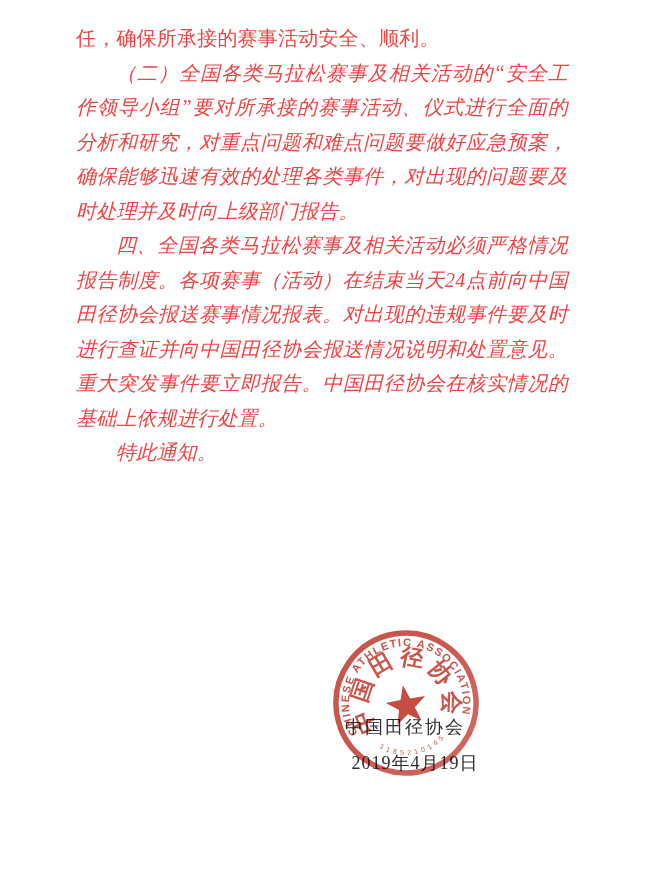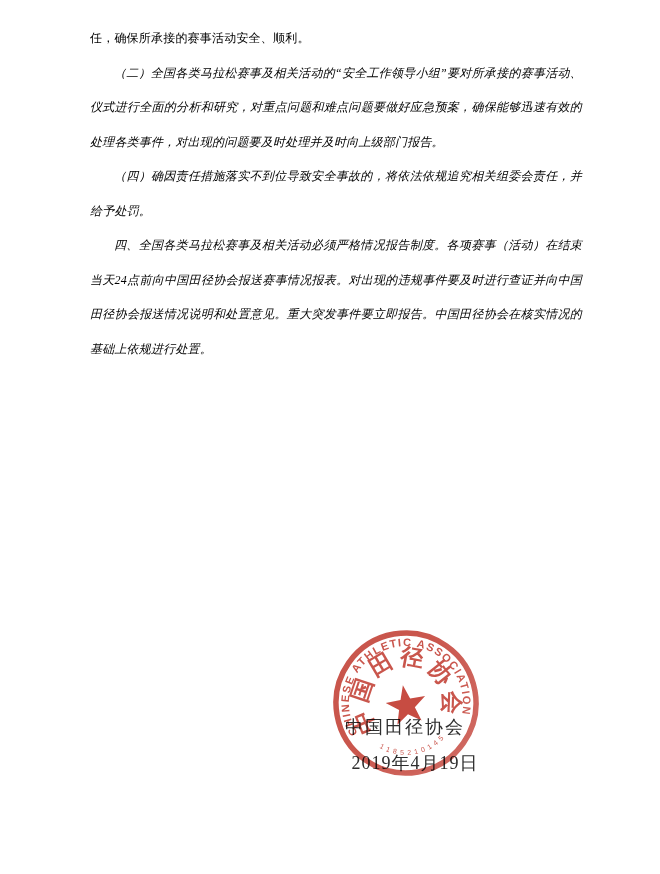--- a/index.html
+++ b/index.html
@@ -6,25 +6,25 @@
   .page {
     position: relative;
     width: 660px;
     height: 874px;
     background: #ffffff;
     overflow: hidden;
     font-family: "Liberation Serif", "DejaVu Serif", serif;
   }
   .doc-body {
     position: absolute;
-    left: 90px;
+    left: 76px;
     top: 21px;
     width: 492px;
-    color: #000000;
-    font-size: 12px;
+    color: #ef4444;
+    font-size: 20px;
     line-height: 34.5px;
     letter-spacing: 0.2px;
   }
   .doc-body p {
     margin: 0;
     text-align: justify;
     text-justify: inter-character;
     word-break: break-all;
   }
   .doc-body p.indent { text-indent: 2em; font-style: italic; }
@@ -81,22 +81,22 @@
   }
 </style>
 </head>
 <body>
 
 <div class="page">
 
   <div class="doc-body">
     <p>任，确保所承接的赛事活动安全、顺利。</p>
     <p class="indent">（二）全国各类马拉松赛事及相关活动的“安全工作领导小组”要对所承接的赛事活动、仪式进行全面的分析和研究，对重点问题和难点问题要做好应急预案，确保能够迅速有效的处理各类事件，对出现的问题要及时处理并及时向上级部门报告。</p>
-    <p class="indent">（四）确因责任措施落实不到位导致安全事故的，将依法依规追究相关组委会责任，并给予处罚。</p>
     <p class="indent">四、全国各类马拉松赛事及相关活动必须严格情况报告制度。各项赛事（活动）在结束当天24点前向中国田径协会报送赛事情况报表。对出现的违规事件要及时进行查证并向中国田径协会报送情况说明和处置意见。重大突发事件要立即报告。中国田径协会在核实情况的基础上依规进行处置。</p>
+    <p class="indent">特此通知。</p>
   </div>
 
   <div class="sig-org">中国田径协会</div>
 
   <div class="sig-date">2019年4月19日</div>
 
   <div class="seal-wrap">
     <svg width="150" height="150" viewBox="0 0 150 150">
       <defs>
         <path id="ring-arc" d="M 25.6,103.5 A 57,57 0 1 1 124.4,103.5" fill="none"></path>

